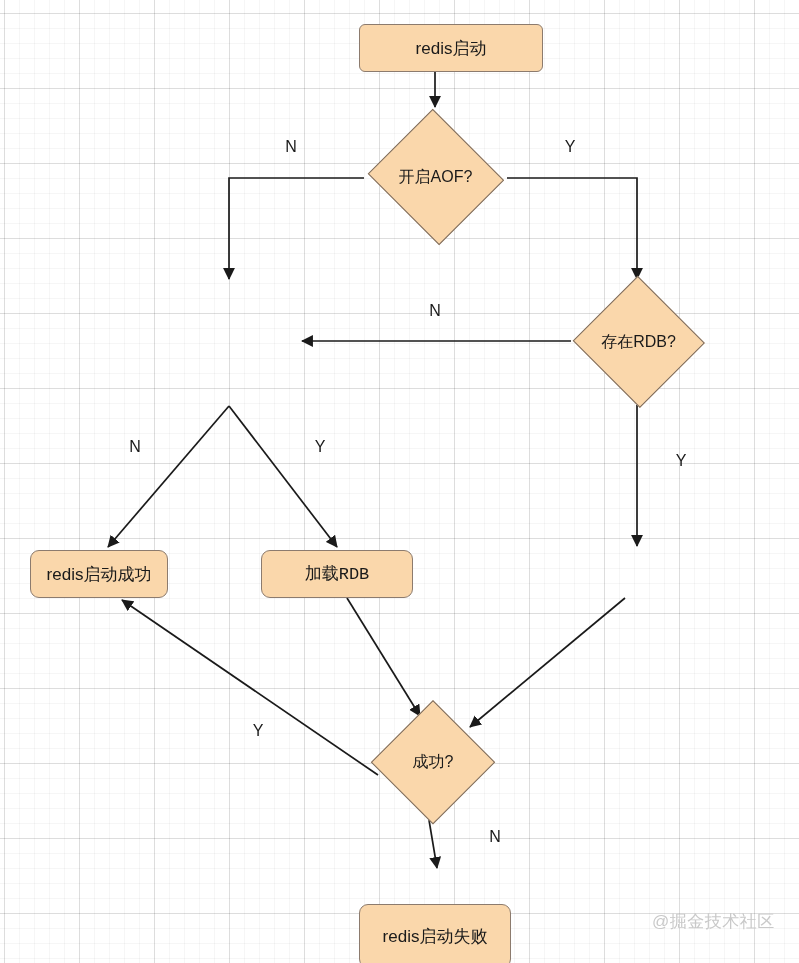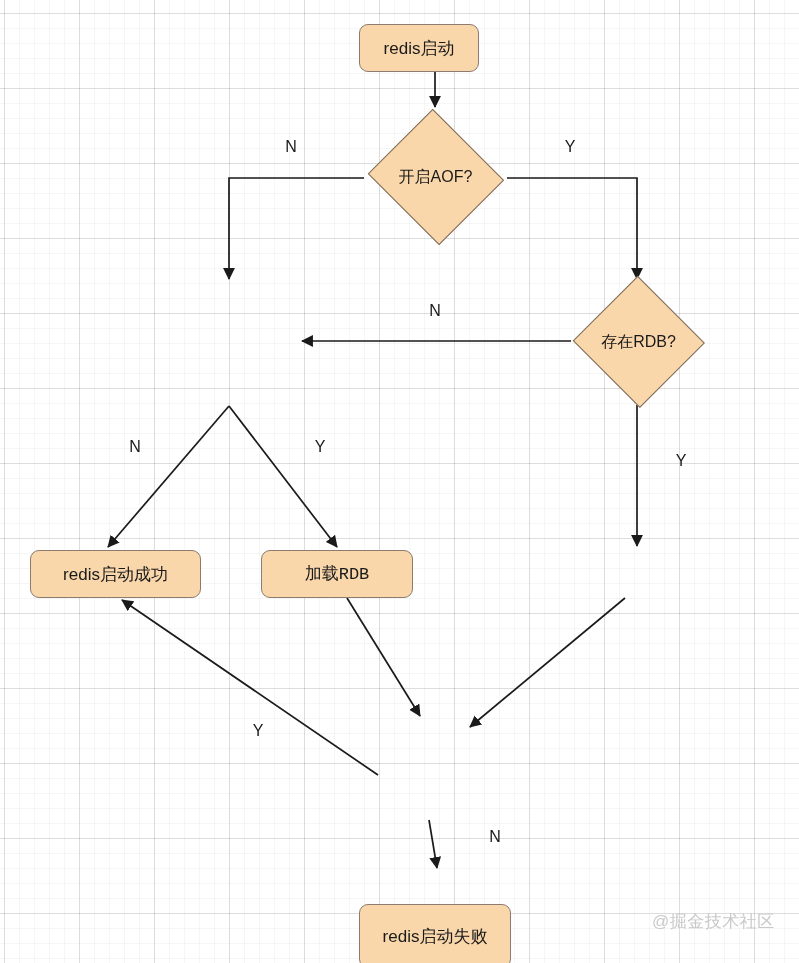--- a/index.html
+++ b/index.html
@@ -107,25 +107,25 @@
       <path d="M 637 405 L 637 546"></path>
       <path d="M 229 406 L 108 547"></path>
       <path d="M 229 406 L 337 547"></path>
       <path d="M 347 598 L 420 716"></path>
       <path d="M 625 598 L 470 727"></path>
       <path d="M 378 775 L 122 600"></path>
       <path d="M 429 820 L 437 868"></path>
     </g>
   </svg>
 
-  <div class="node process" style="left:359px; top:24px; width:120px; height:48px;">
+  <div class="node process" style="left:359px; top:24px; width:184px; height:48px;border-radius:6px;">
     <span>redis启动</span>
   </div>
 
-  <div class="node process" style="left:30px; top:550px; width:171px; height:48px;">
+  <div class="node process" style="left:30px; top:550px; width:138px; height:48px;">
     <span>redis启动成功</span>
   </div>
 
   <div class="node process" style="left:261px; top:550px; width:152px; height:48px;font-family:Liberation Mono, monospace;">
     <span>加载RDB</span>
   </div>
 
 
   <div class="node process" style="left:359px; top:904px; width:152px; height:64px;">
     <span>redis启动失败</span>
@@ -135,20 +135,24 @@
     <span class="diamond-shape"></span>
     <span class="diamond-label">开启AOF?</span>
   </div>
 
 
   <div class="node decision" style="left:571px; top:277px; width:135px; height:130px;">
     <span class="diamond-shape"></span>
     <span class="diamond-label">存在RDB?</span>
   </div>
 
+  <div class="node decision" style="left:371px; top:700px; width:124px; height:124px;">
+    <span class="diamond-shape"></span>
+    <span class="diamond-label">成功?</span>
+  </div>
 
   <div class="edge-label" style="left:291px; top:147px;">N</div>
   <div class="edge-label" style="left:570px; top:147px;">Y</div>
   <div class="edge-label" style="left:435px; top:311px;">N</div>
   <div class="edge-label" style="left:681px; top:461px;">Y</div>
   <div class="edge-label" style="left:135px; top:447px;">N</div>
   <div class="edge-label" style="left:320px; top:447px;">Y</div>
   <div class="edge-label" style="left:258px; top:731px;">Y</div>
   <div class="edge-label" style="left:495px; top:837px;">N</div>
 

